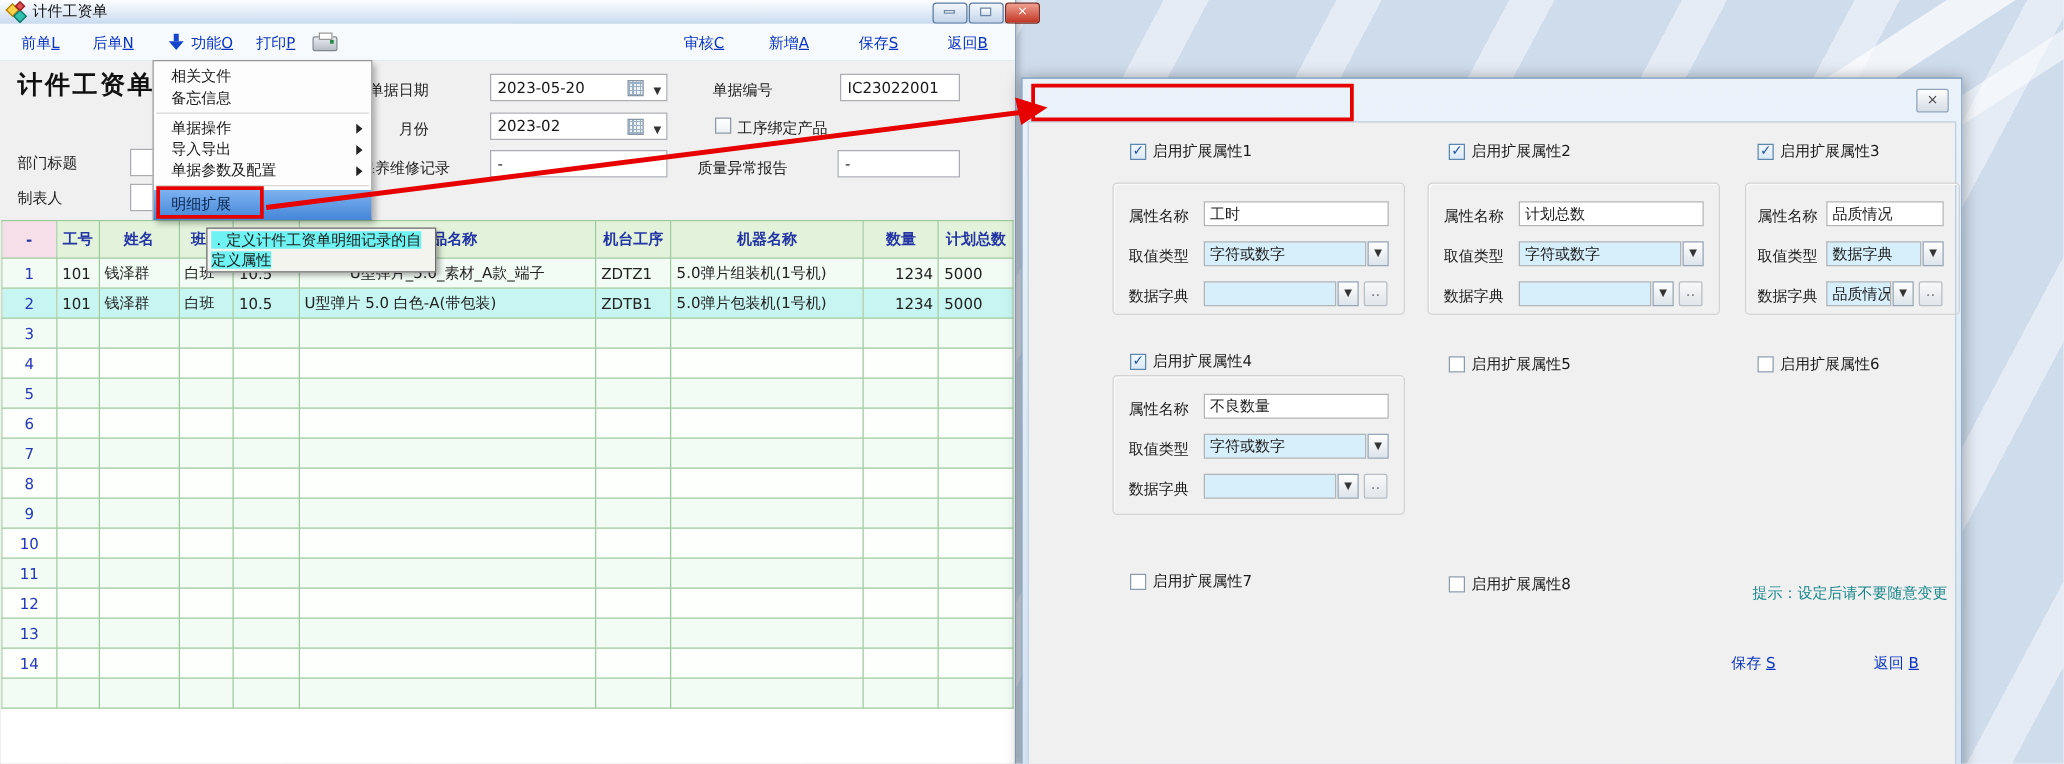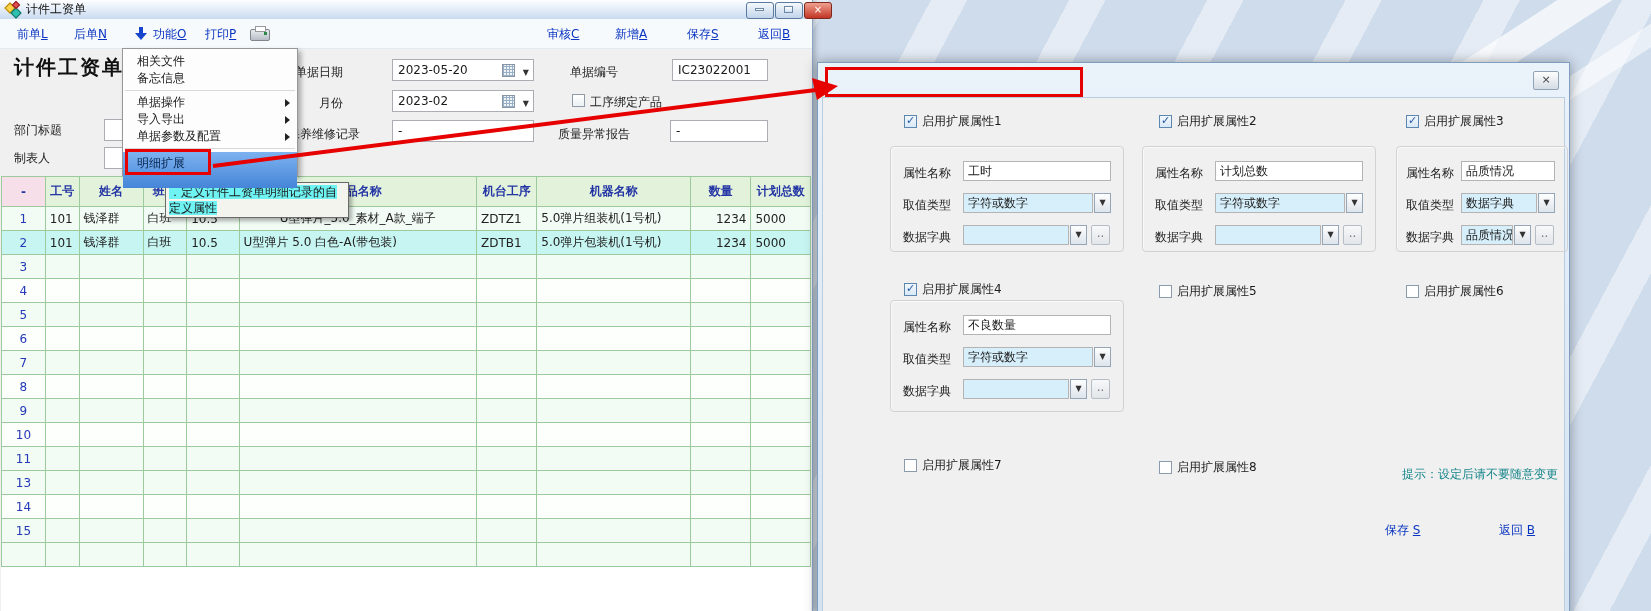--- a/index.html
+++ b/index.html
@@ -58,21 +58,21 @@
   thead th.first{background:#f7dfe9}
   tbody td{height:24px;color:#222}
   tbody tr.odd td{background:#f2fbf4}
   tbody tr.even td{background:#fcfffc}
   tbody tr.hl td{background:#c7f5f1}
   td.num{color:#2438b8;text-align:center}
   
   .menu{left:122px;top:48px;width:176px;height:128px;background:#fdfdfd;border:1px solid #979797;
         box-shadow:3px 3px 5px rgba(0,0,0,.3);z-index:40;padding-top:4px;box-sizing:border-box}
   .mi{height:17px;line-height:17px;padding-left:14px;position:relative}
-  .mi.hl{height:36px;line-height:22px;background:linear-gradient(#7db2f0,#4585d8);color:#08264e}
+  .mi.hl{height:24px;line-height:22px;background:linear-gradient(#7db2f0,#4585d8);color:#08264e}
   .msep{height:1px;background:#d8d8d8;margin:3px 2px}
   .marr{position:absolute;right:7px;top:5px;width:0;height:0;border-left:5px solid #222;
         border-top:4px solid transparent;border-bottom:4px solid transparent}
   .redbox{border:3px solid #e60000;box-sizing:border-box;background:transparent}
   .menu-redbox{left:125px;top:149px;width:86px;height:26px;z-index:45}
   .tooltip{left:165px;top:182px;width:184px;height:36px;background:#f4f4ee;border:1px solid #6a6a6a;
            z-index:35;box-shadow:3px 3px 4px rgba(0,0,0,.3);padding:1px 3px;box-sizing:border-box;line-height:16px}
   .tooltip span{background:#6ef2f2}
   
   .dialog{left:817px;top:62px;width:751px;height:560px;background:linear-gradient(#eaf2fa,#d3e2f1);
@@ -327,46 +327,46 @@
             <td style="text-align: left;"></td>
             <td style="text-align: left;"></td>
             <td style="text-align: left;"></td>
             <td style="text-align: left;"></td>
             <td style="text-align: left;"></td>
             <td style="text-align: left;"></td>
             <td style="text-align: left;"></td>
             <td style="text-align: right;"></td>
             <td style="text-align: left;"></td>
           </tr>
+          <tr class="even">
+            <td class="num" style="text-align: center;">12</td>
+            <td style="text-align: left;"></td>
+            <td style="text-align: left;"></td>
+            <td style="text-align: left;"></td>
+            <td style="text-align: left;"></td>
+            <td style="text-align: left;"></td>
+            <td style="text-align: left;"></td>
+            <td style="text-align: left;"></td>
+            <td style="text-align: right;"></td>
+            <td style="text-align: left;"></td>
+          </tr>
           <tr class="odd">
             <td class="num" style="text-align: center;">13</td>
             <td style="text-align: left;"></td>
             <td style="text-align: left;"></td>
             <td style="text-align: left;"></td>
             <td style="text-align: left;"></td>
             <td style="text-align: left;"></td>
             <td style="text-align: left;"></td>
             <td style="text-align: left;"></td>
             <td style="text-align: right;"></td>
             <td style="text-align: left;"></td>
           </tr>
           <tr class="even">
             <td class="num" style="text-align: center;">14</td>
-            <td style="text-align: left;"></td>
-            <td style="text-align: left;"></td>
-            <td style="text-align: left;"></td>
-            <td style="text-align: left;"></td>
-            <td style="text-align: left;"></td>
-            <td style="text-align: left;"></td>
-            <td style="text-align: left;"></td>
-            <td style="text-align: right;"></td>
-            <td style="text-align: left;"></td>
-          </tr>
-          <tr class="odd">
-            <td class="num" style="text-align: center;">15</td>
             <td style="text-align: left;"></td>
             <td style="text-align: left;"></td>
             <td style="text-align: left;"></td>
             <td style="text-align: left;"></td>
             <td style="text-align: left;"></td>
             <td style="text-align: left;"></td>
             <td style="text-align: left;"></td>
             <td style="text-align: right;"></td>
             <td style="text-align: left;"></td>
           </tr>

